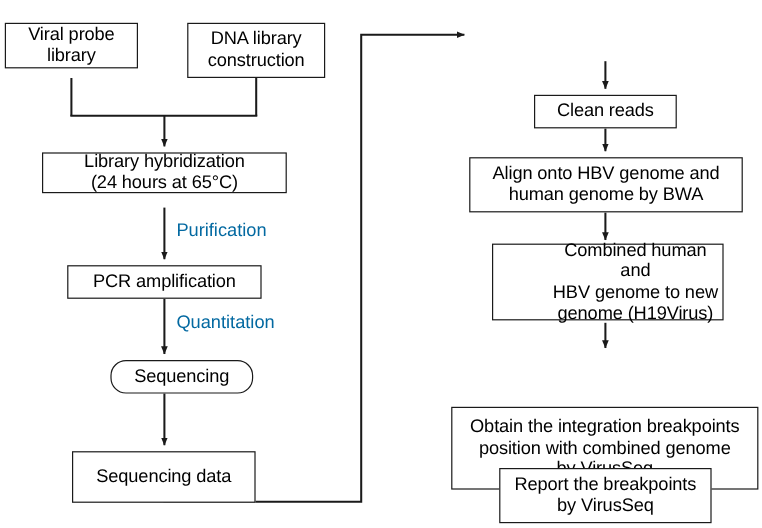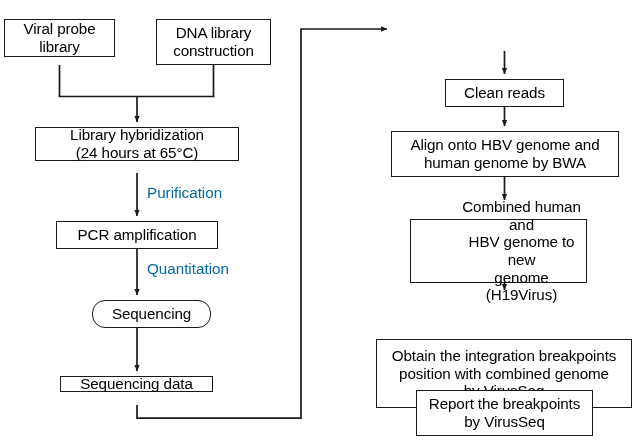--- a/index.html
+++ b/index.html
@@ -97,29 +97,29 @@
   <div class="node" style="left:156px; top:19px; width:115px; height:46px;">DNA library
 construction</div>
 
   <div class="node" style="left:35px; top:127px; width:204px; height:34px;">Library hybridization
 (24 hours at 65°C)</div>
 
   <div class="node" style="left:56px; top:221px; width:162px; height:28px;">PCR amplification</div>
 
   <div class="node" style="left:92px; top:300px; width:119px; height:28px;border-radius:13px;">Sequencing</div>
 
-  <div class="node" style="left:60px; top:376px; width:153px; height:16px;">Sequencing data</div>
+  <div class="node" style="left:60px; top:376px; width:153px; height:43px;">Sequencing data</div>
 
 
   <div class="node" style="left:445px; top:79px; width:119px; height:28px;">Clean reads</div>
 
   <div class="node" style="left:391px; top:131px; width:228px; height:46px;">Align onto HBV genome and
 human genome by BWA</div>
 
-  <div class="node" style="left:410px; top:219px; width:177px; height:64px;padding-left:46px;">Combined human and
+  <div class="node" style="left:410px; top:203px; width:193px; height:64px;padding-left:46px;">Combined human and
 HBV genome to new
 genome (H19Virus)</div>
 
   <div class="node" style="left:376px; top:295px; width:256px; height:69px;margin-top:44px;">Obtain the integration breakpoints
 position with combined genome
 by VirusSeq</div>
 
   <div class="node" style="left:416px; top:390px; width:177px; height:46px;">Report the breakpoints
 by VirusSeq</div>
 

